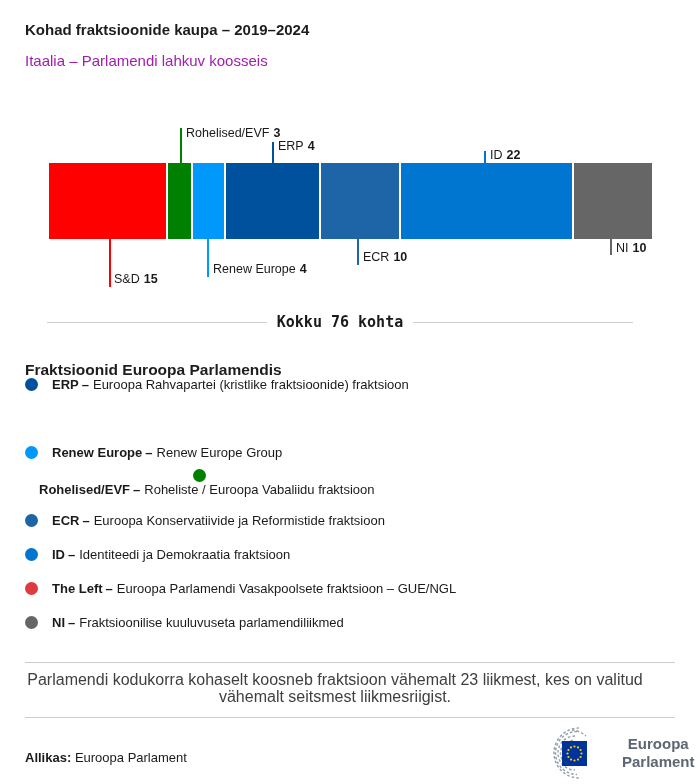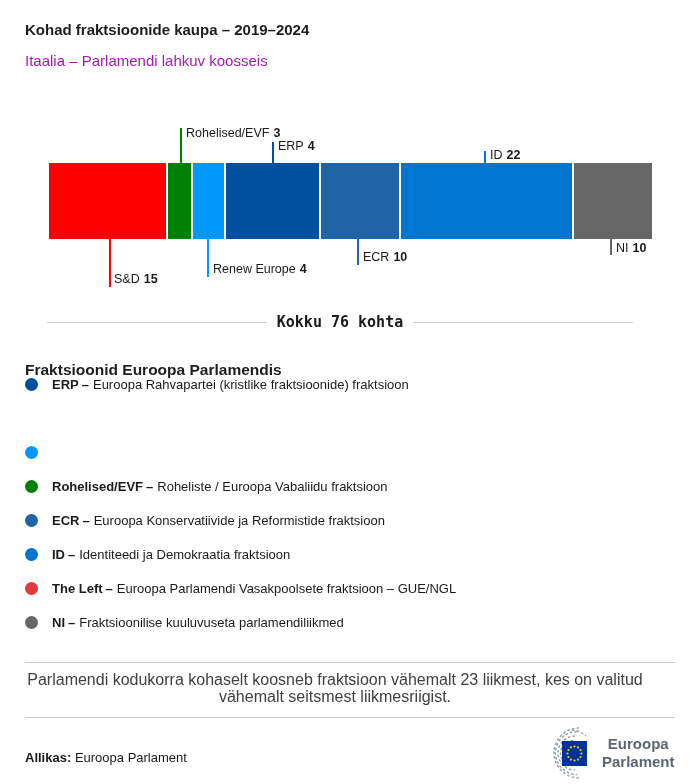--- a/index.html
+++ b/index.html
@@ -35,21 +35,21 @@
   .legend-text b{font-weight:700;}
   .legend-text .sep{font-weight:700;margin:0 4px 0 3px;}
 
   
   .rule{left:25px;width:650px;height:1px;background:#cccccc;}
   .footnote{left:25px;top:671px;width:620px;font-size:16px;line-height:17px;color:#404040;}
   .source{left:25px;top:750px;font-size:13px;color:#1a1a1a;}
   .source b{font-weight:700;}
 
   
-  .logo{left:531px;top:726px;display:flex;align-items:center;gap:7px;}
+  .logo{left:531px;top:726px;display:flex;align-items:center;gap:27px;}
   .logo-text{font-size:15px;font-weight:700;color:#5d6773;line-height:18px;}
 </style>
 </head>
 <body>
 
 <div id="page">
 
   <div class="abs title">Kohad fraktsioonide kaupa – 2019–2024</div>
   <div class="abs subtitle">Itaalia – Parlamendi lahkuv koosseis</div>
 
@@ -100,22 +100,23 @@
   </div>
 
   <div class="abs legend-heading">Fraktsioonid Euroopa Parlamendis</div>
 
   <div class="legend-row" style="top:367px;">
     <span class="dot" style="background-color: rgb(0, 81, 157);"></span>
     <span class="legend-text"><b>ERP</b><b class="sep">–</b><span>Euroopa Rahvapartei (kristlike fraktsioonide) fraktsioon</span></span>
   </div>
   <div class="legend-row" style="top:435px;">
     <span class="dot" style="background-color: rgb(0, 153, 251);"></span>
+    <span class="legend-text"><b>Renew Europe</b><b class="sep">–</b><span>Renew Europe Group</span></span>
   </div>
-  <div class="legend-row" style="top:469px;">
+  <div class="legend-row" style="top:469px;flex-direction:column;">
     <span class="dot" style="background-color: rgb(0, 128, 0);"></span>
     <span class="legend-text"><b>Rohelised/EVF</b><b class="sep">–</b><span>Roheliste / Euroopa Vabaliidu fraktsioon</span></span>
   </div>
   <div class="legend-row" style="top:503px;">
     <span class="dot" style="background-color: rgb(29, 101, 166);"></span>
     <span class="legend-text"><b>ECR</b><b class="sep">–</b><span>Euroopa Konservatiivide ja Reformistide fraktsioon</span></span>
   </div>
   <div class="legend-row" style="top:537px;">
     <span class="dot" style="background-color: rgb(0, 118, 209);"></span>
     <span class="legend-text"><b>ID</b><b class="sep">–</b><span>Identiteedi ja Demokraatia fraktsioon</span></span>

